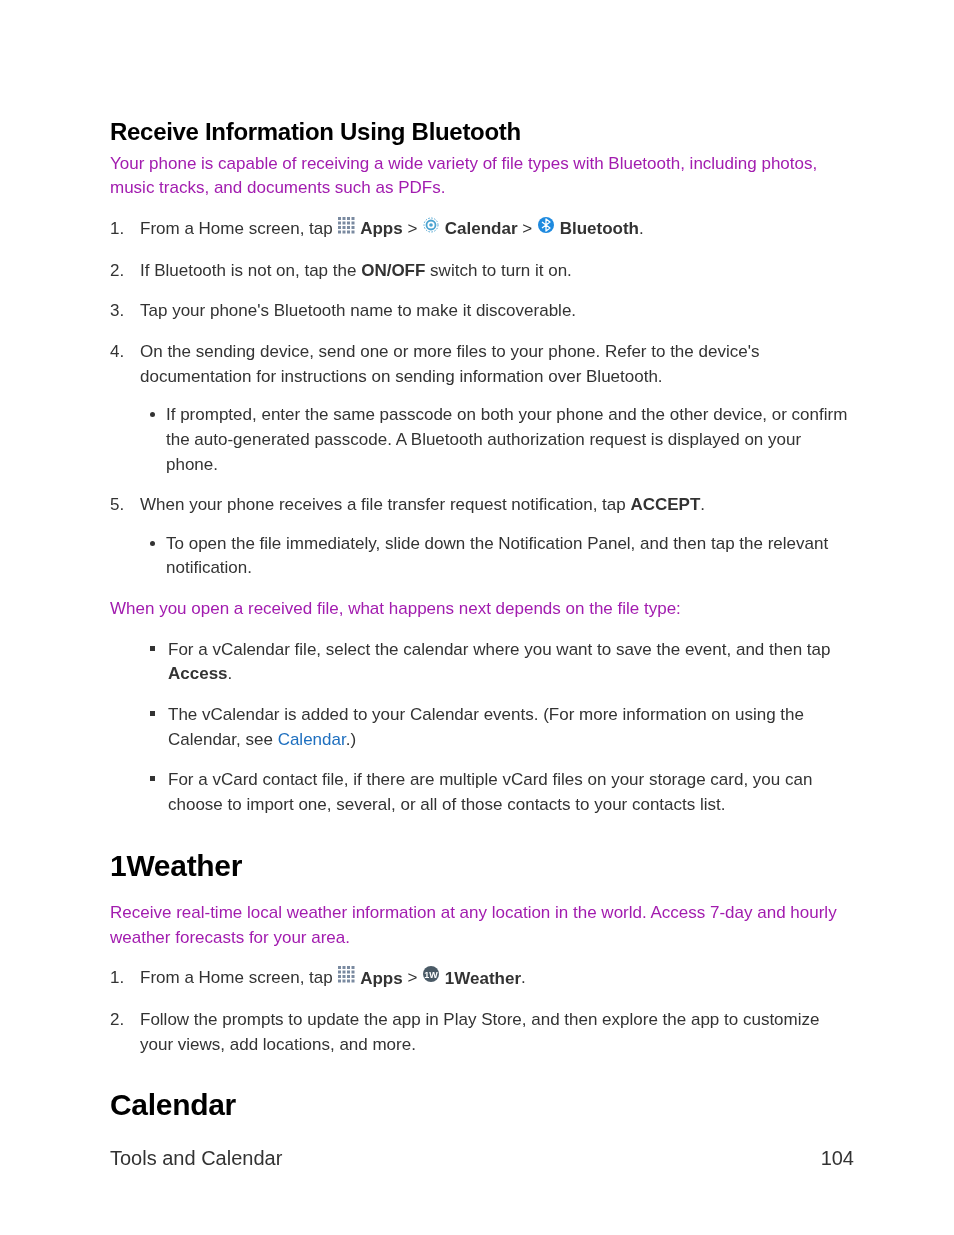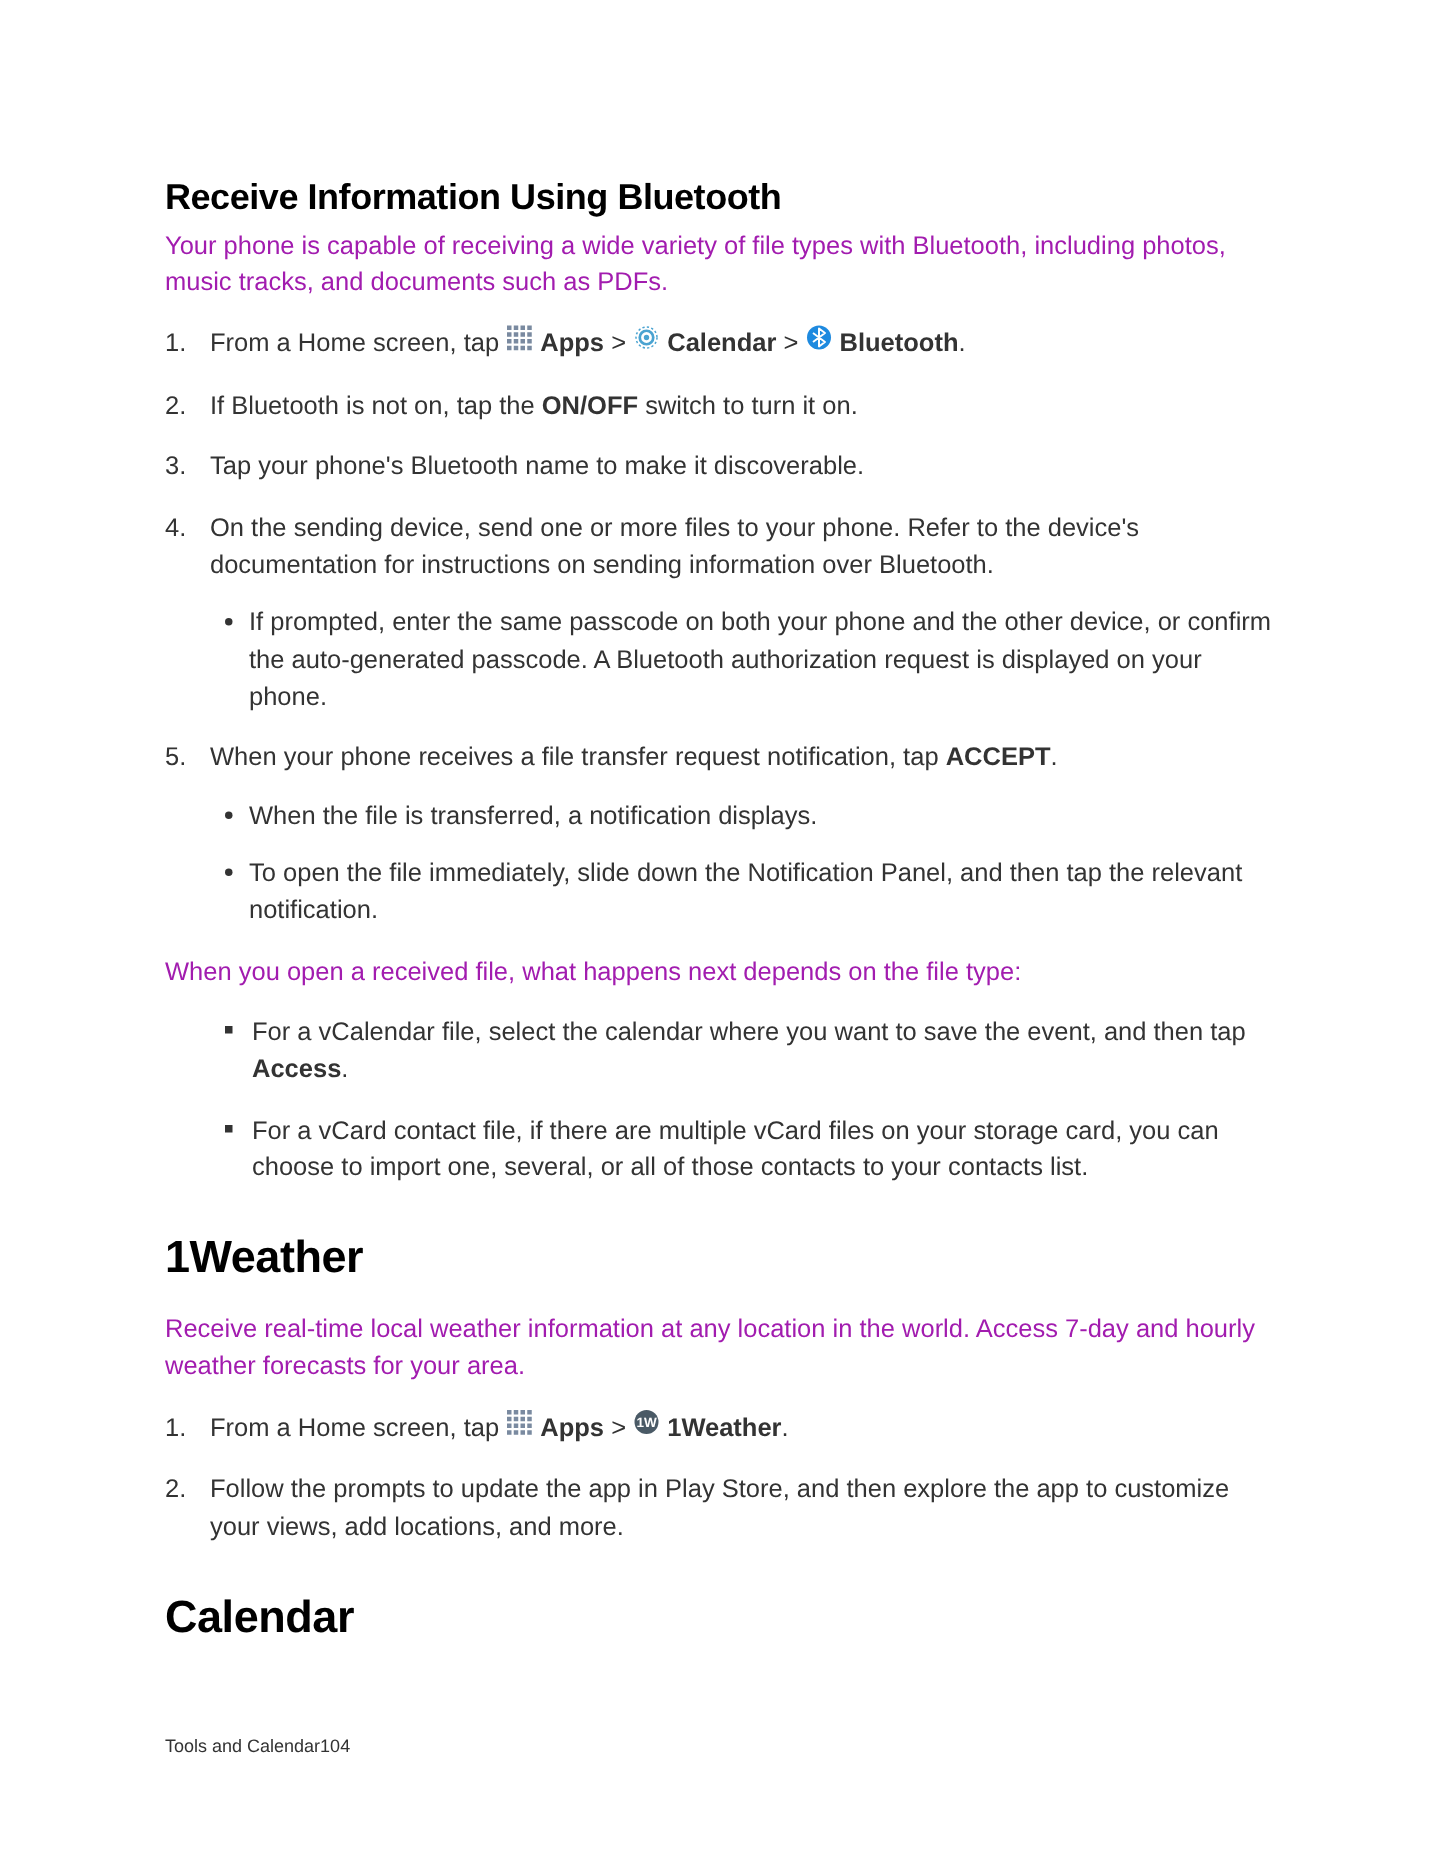--- a/index.html
+++ b/index.html
@@ -83,22 +83,23 @@
     .indent { margin-left: 28px; }
     .bold { font-weight: 700; }
     .link { color: #1e6fbf; text-decoration: none; }
     .icon { display: inline-block; vertical-align: middle; position: relative; top: -1px; }
     .footer {
       position: absolute;
       bottom: 62px;
       left: 110px;
       right: 100px;
       display: flex;
-      color: #333;
-      font-size: 12px;
+      justify-content: space-between;
+      color: #333;
+      font-size: 20px;
     }
     .nowrap { white-space: nowrap; }
   </style>
 </head>
 <body>
 
 <div class="h2">Receive Information Using Bluetooth</div>
 
 <p>Your phone is capable of receiving a wide variety of file types with Bluetooth, including photos, music tracks, and documents such as PDFs.</p>
 
@@ -138,31 +139,33 @@
   <li>Tap your phone's Bluetooth name to make it discoverable.</li>
   <li>
     <span>On the sending device, send one or more files to your phone. Refer to the device's documentation for instructions on sending information over Bluetooth.</span>
     <ul class="disc">
       <li>If prompted, enter the same passcode on both your phone and the other device, or confirm the auto-generated passcode. A Bluetooth authorization request is displayed on your phone.</li>
     </ul>
   </li>
   <li>
     <span>When your phone receives a file transfer request notification, tap </span><span class="bold">ACCEPT</span><span>.</span>
     <ul class="disc">
-      <li>When the file is transferred, a notification displays.</li>
       <li>To open the file immediately, slide down the Notification Panel, and then tap the relevant notification.</li>
     </ul>
   </li>
 </ol>
 
 <p>When you open a received file, what happens next depends on the file type:</p>
 
 <ul class="square indent">
   <li>
     <span>For a vCalendar file, select the calendar where you want to save the event, and then tap </span><span class="bold">Access</span><span>.</span>
+  </li>
+  <li>
+    <span>The vCalendar is added to your Calendar events. (For more information on using the Calendar, see </span><a href="#" class="link">Calendar</a><span>.)</span>
   </li>
   <li>For a vCard contact file, if there are multiple vCard files on your storage card, you can choose to import one, several, or all of those contacts to your contacts list.</li>
 </ul>
 
 <div class="h1">1Weather</div>
 
 <p>Receive real-time local weather information at any location in the world. Access 7-day and hourly weather forecasts for your area.</p>
 
 <ol>
   <li>

